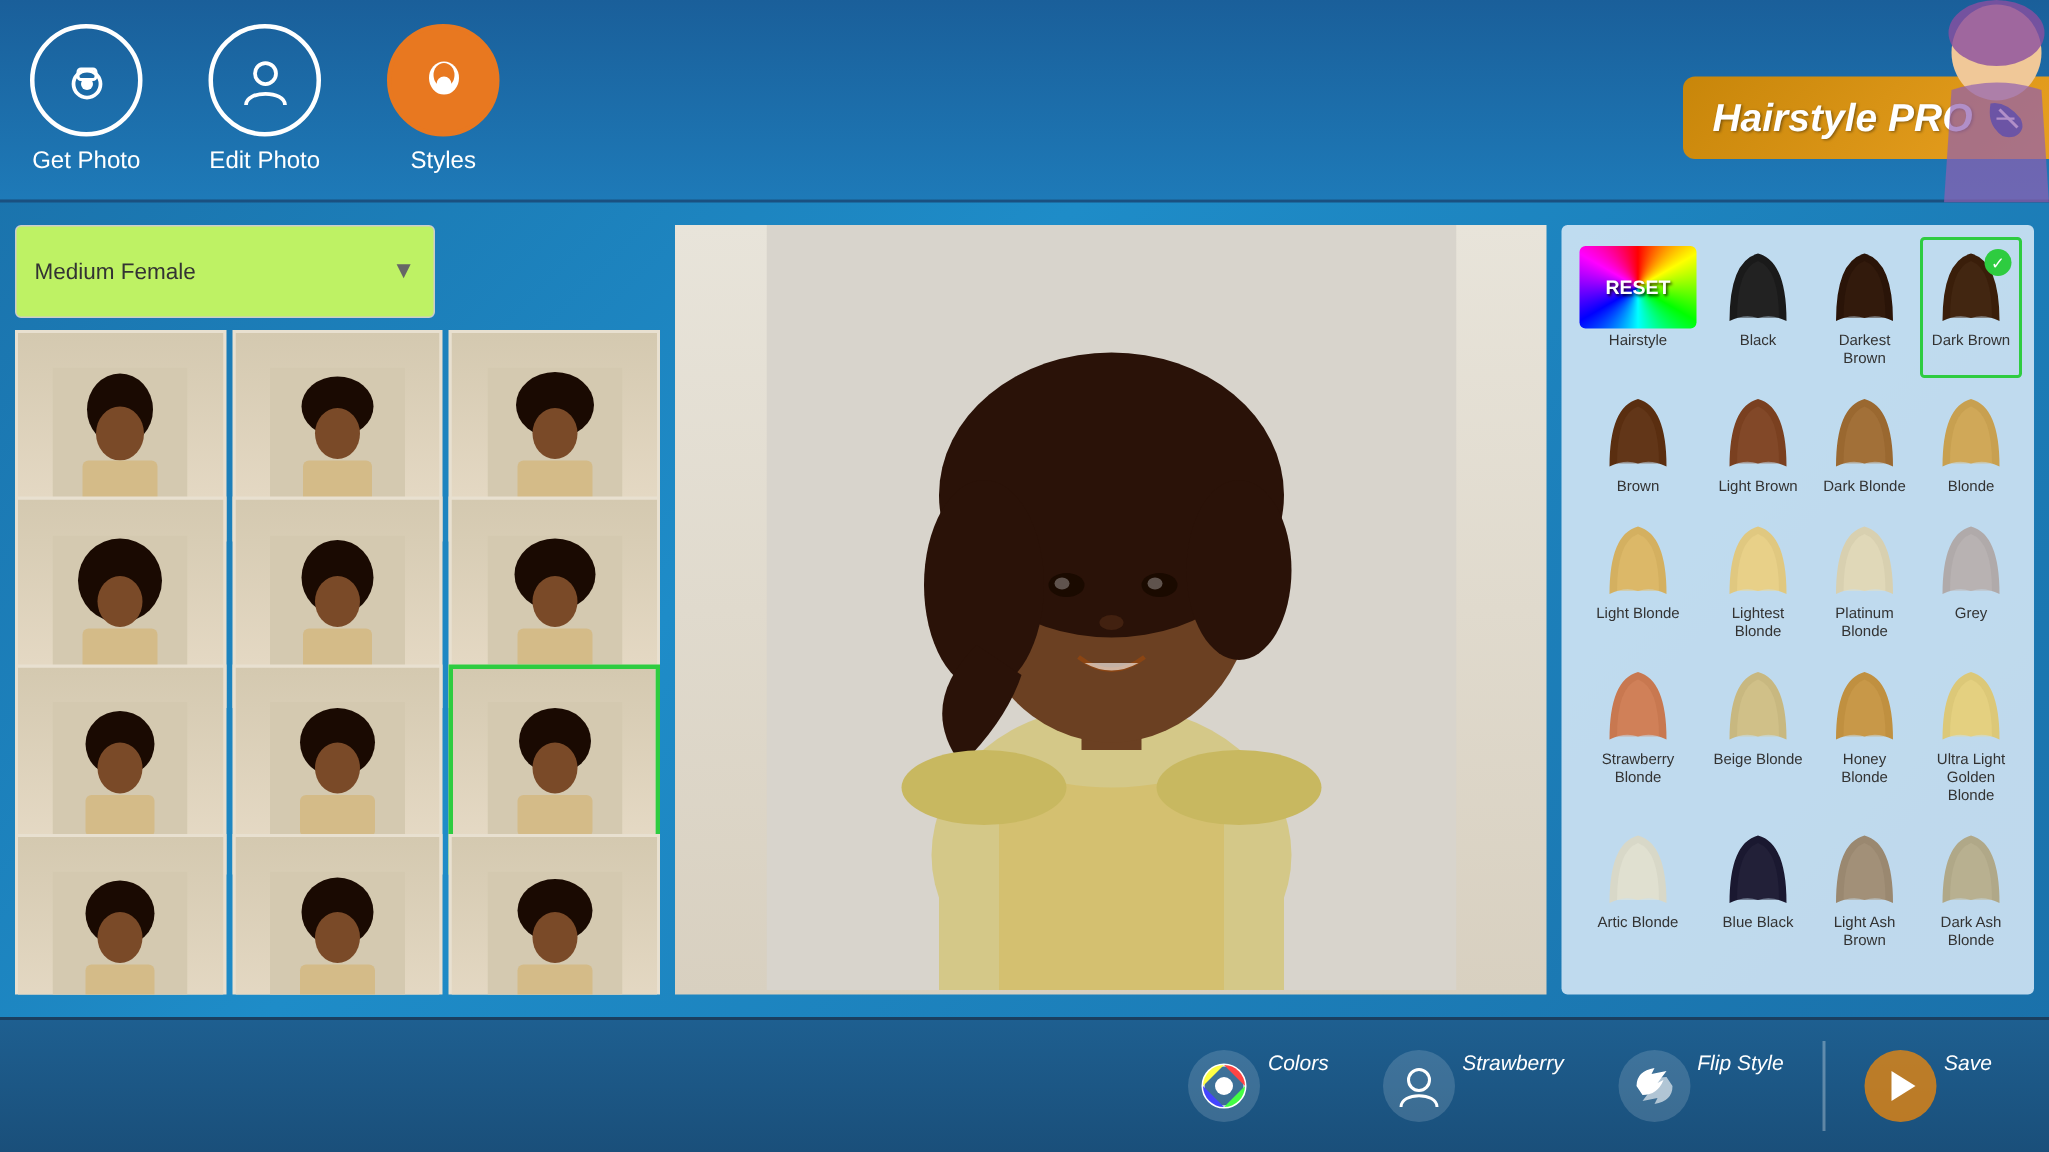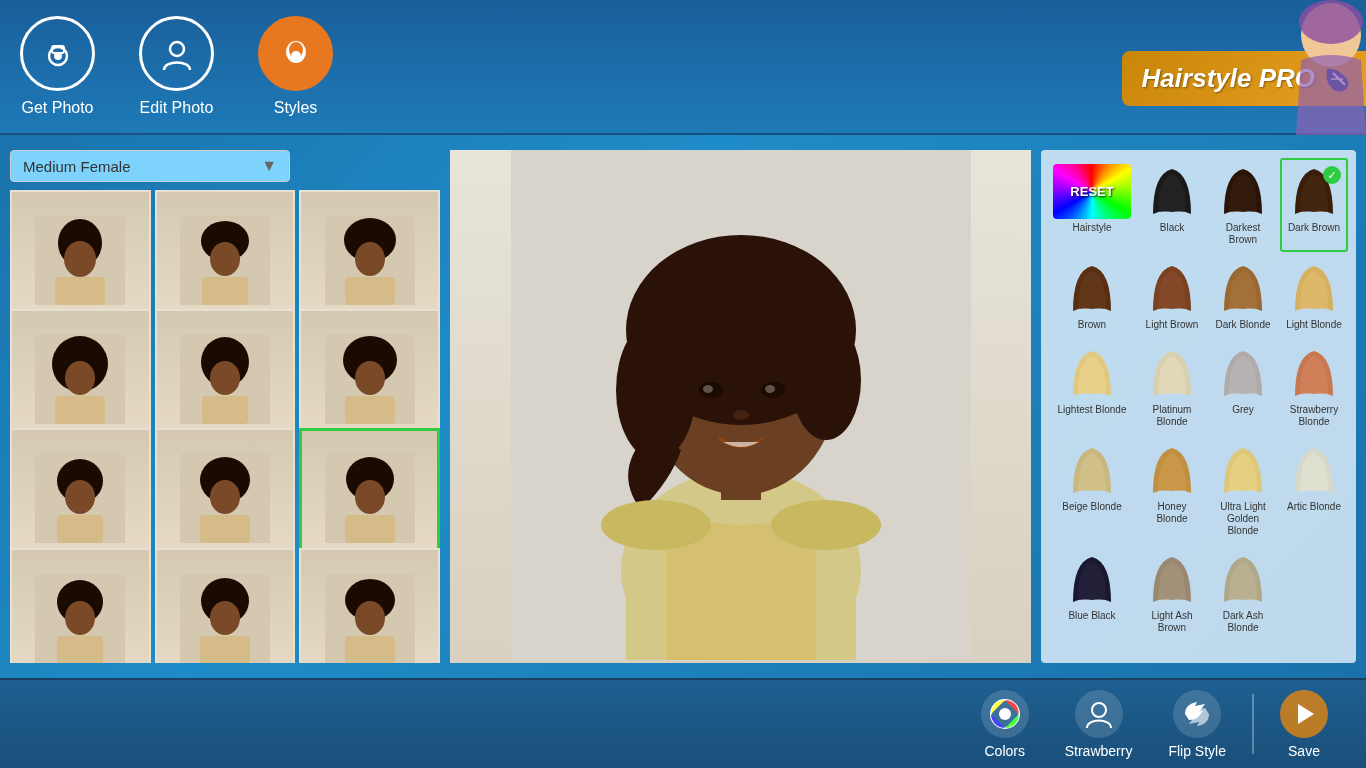--- a/index.html
+++ b/index.html
@@ -99,24 +99,24 @@
     
     .left-panel {
       width: 430px;
       display: flex;
       flex-direction: column;
       gap: 8px;
     }
     .style-dropdown {
       display: flex;
       align-items: center;
-      background: #7dd3fc;
+      background: #bef264;
       border: 1px solid #ccc;
       border-radius: 4px;
-      padding: 6px 12px;
+      padding: 21px 12px;
       cursor: pointer;
       width: 280px;
       justify-content: space-between;
       font-size: 15px;
       color: #333;
     }
     .style-dropdown .chevron {
       font-size: 16px;
       color: #666;
     }
@@ -266,28 +266,27 @@
       gap: 0;
     }
     .bottom-divider {
       width: 2px;
       height: 60px;
       background: rgba(255,255,255,0.3);
       margin: 0 8px;
     }
     .bottom-btn {
       display: flex;
-      flex-direction: column;
-      align-items: center;
       justify-content: center;
       cursor: pointer;
       color: white;
       padding: 8px 18px;
       gap: 5px;
       min-width: 80px;
+      font-style: italic;
     }
     .bottom-btn .bb-icon {
       width: 48px;
       height: 48px;
       border-radius: 50%;
       background: rgba(255,255,255,0.15);
       display: flex;
       align-items: center;
       justify-content: center;
       font-size: 24px;
@@ -616,20 +615,29 @@
       <div class="color-item">
         <div class="hair-swatch">
           <svg width="58" height="55" viewBox="0 0 58 55">
               <path d="M10 50 Q10 10 29 5 Q48 10 48 50 Q38 45 29 48 Q20 45 10 50Z" fill="#9a6830"></path>
               <path d="M15 48 Q15 15 29 10 Q43 15 43 48" fill="#aa7840" opacity="0.5"></path>
             </svg>
         </div>
         <span class="color-label">Dark Blonde</span>
       </div>
 
+      <div class="color-item">
+        <div class="hair-swatch">
+          <svg width="58" height="55" viewBox="0 0 58 55">
+              <path d="M10 50 Q10 10 29 5 Q48 10 48 50 Q38 45 29 48 Q20 45 10 50Z" fill="#c8a050"></path>
+              <path d="M15 48 Q15 15 29 10 Q43 15 43 48" fill="#d8b060" opacity="0.5"></path>
+            </svg>
+        </div>
+        <span class="color-label">Blonde</span>
+      </div>
 
       <div class="color-item">
         <div class="hair-swatch">
           <svg width="58" height="55" viewBox="0 0 58 55">
               <path d="M10 50 Q10 10 29 5 Q48 10 48 50 Q38 45 29 48 Q20 45 10 50Z" fill="#d4b060"></path>
               <path d="M15 48 Q15 15 29 10 Q43 15 43 48" fill="#e4c070" opacity="0.5"></path>
             </svg>
         </div>
         <span class="color-label">Light Blonde</span>
       </div>

